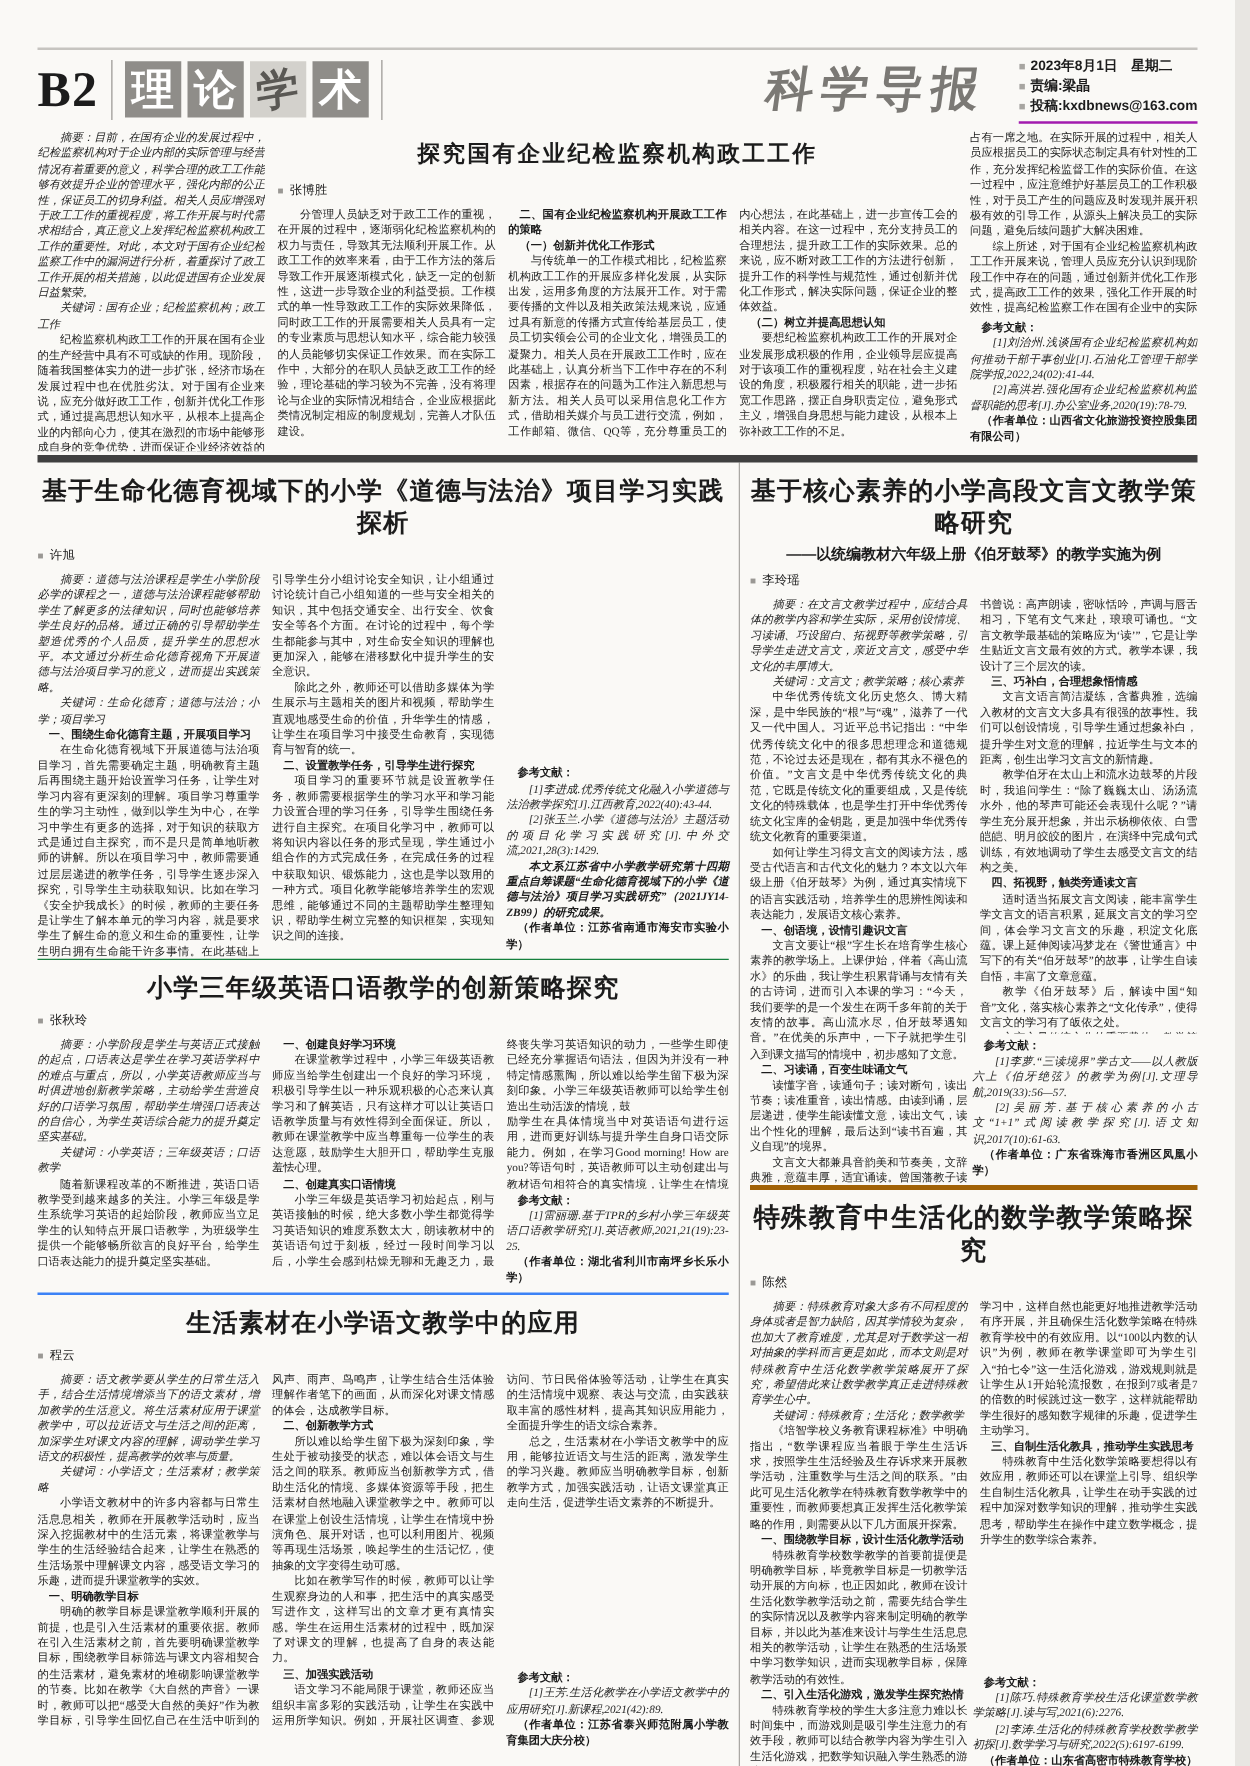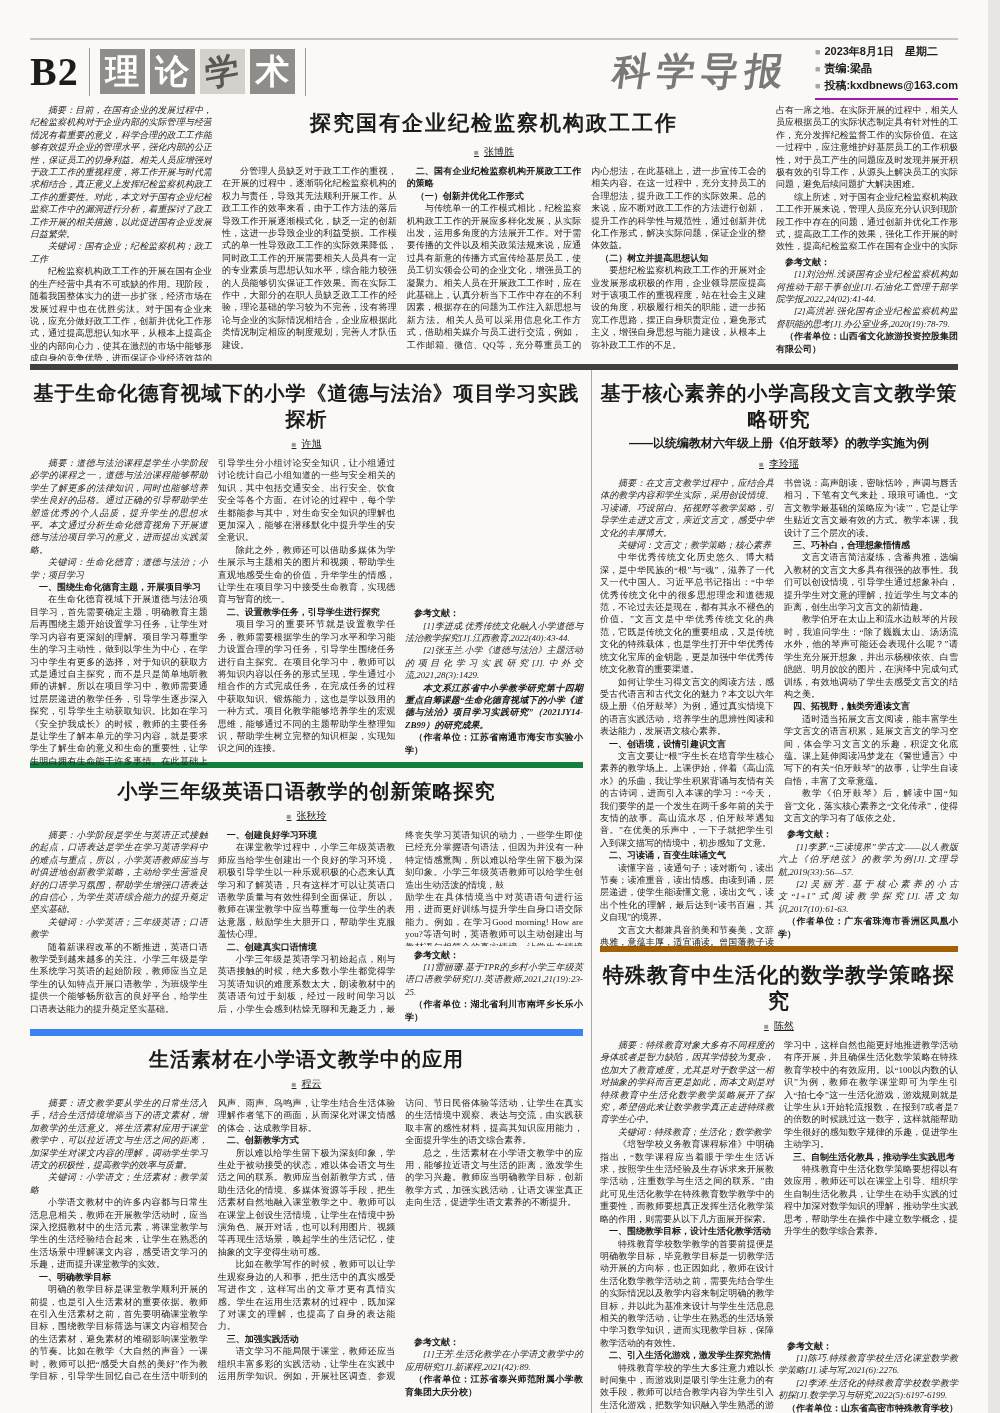--- a/index.html
+++ b/index.html
@@ -39,60 +39,60 @@
   .meta-line::before { content:"■"; color:#a7a5a1; font-size:9px; margin-right:4px; }
   
   p { font-size:9px; line-height:12.4px; text-align:justify; }
   .para, .abs, .kw { text-indent:2em; }
   .abs, .kw { font-style:italic; }
   .h { font-family:"Liberation Sans",sans-serif; font-weight:bold; text-indent:1em; }
   .refs-label { font-family:"Liberation Sans",sans-serif; font-weight:bold; text-indent:1em; }
   .ref { font-style:italic; text-indent:2em; }
   .fund { font-weight:bold; font-style:italic; text-indent:2em; }
   .aff { font-weight:bold; font-family:"Liberation Sans",sans-serif; text-indent:1em; }
-  .byline { text-align:center; font-size:10px; margin:5px 0 6px; font-family:"Liberation Sans",sans-serif;text-decoration:underline; }
+  .byline { font-size:10px; margin:5px 0 6px; font-family:"Liberation Sans",sans-serif; }
   .byline .sq::before { content:"■"; color:#9a9894; font-size:8px; margin-right:5px; }
   .flow { column-gap:10px; column-fill:auto; overflow:hidden; }
   .flow3 { column-count:3; }
   .flow2 { column-count:2; }
   .closing { position:absolute; bottom:6px; right:0; background:#faf9f6; padding-top:3px; }
   
   .a1 {
     margin:8px 30px 0; height:266px; position:relative;
     border-bottom:6px solid #404040; padding-bottom:6px;
     display:grid; grid-template-columns:182px 1fr 182px; column-gap:10px;
   }
   .colfix { height:100%; overflow:hidden; position:relative; }
   .t1 {
-    font-size:21px; font-weight:bold; text-align:center; letter-spacing:2px;
+    font-size:18px; font-weight:bold; text-align:center; letter-spacing:2px;
     font-family:"Liberation Sans",sans-serif; line-height:34px; margin-top:2px;
   }
   .a1flow { height:196px; column-count:3; }
   .a1 .closing { width:182px; }
   
   .main { display:flex; margin:0 30px; }
   .left-region { width:562px; border-right:1px solid #aaa8a4; padding-right:8px; }
   .right-region { flex:1; padding-left:8px; }
   .art { position:relative; padding-top:10px; }
   .t2 {
     font-size:20px; font-weight:bold; text-align:center; letter-spacing:1px;
     font-family:"Liberation Sans",sans-serif; line-height:26px;
   }
   .t2.small { font-size:21px; }
   .sub3 { font-size:12px; font-weight:bold; text-align:center; margin-top:3px; font-family:Liberation Sans, sans-serif; }
-  .art2 { height:398px; border-bottom:6px solid #15803d; }
+  .art2 { height:398px; border-bottom:1px solid #15803d; }
   .art2 .flow { height:322px; }
   .art2 .closing { width:178px; }
-  .art4 { height:268px; border-bottom:7px solid #3b82f6; }
+  .art4 { height:268px; border-bottom:2px solid #3b82f6; }
   .art4 .flow { height:196px; }
   .art4 .closing { width:178px; }
   .art5 { height:368px; }
   .art5 .flow { height:296px; }
   .art5 .closing { width:178px; }
-  .art3 { height:582px; border-bottom:6px solid #a16207; }
+  .art3 { height:582px; border-bottom:4px solid #a16207; }
   .art3 .flow { height:482px; }
   .art3 .closing { width:180px; }
   .art6 { height:468px; }
   .art6 .flow { height:388px; }
   .art6 .closing { width:180px; }
 </style>
 </head>
 <body>
 
 <div class="page">

